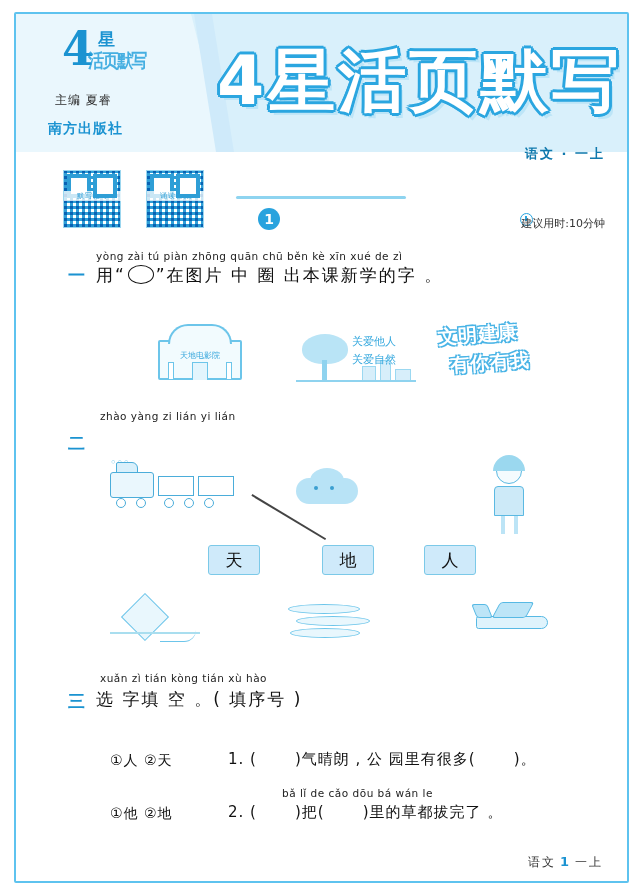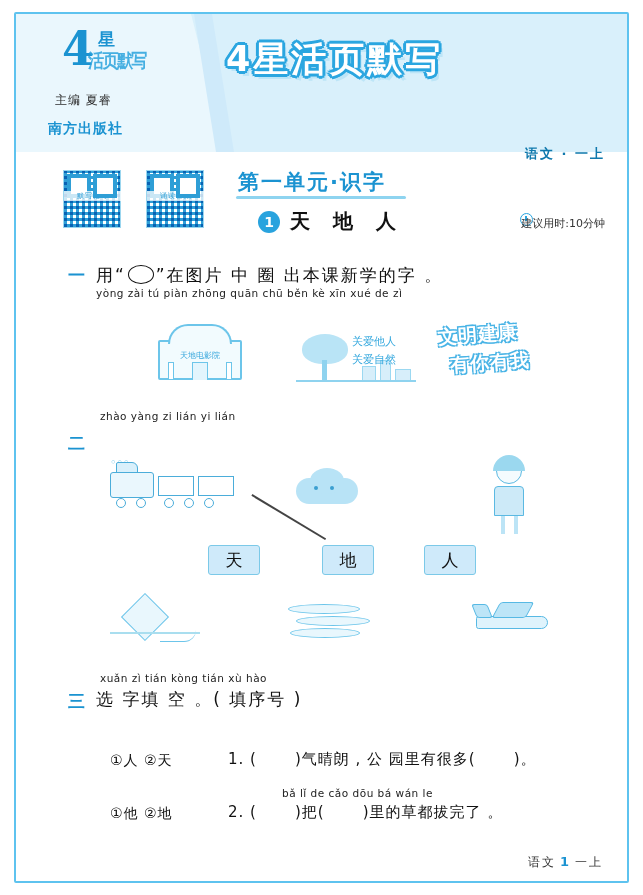--- a/index.html
+++ b/index.html
@@ -96,23 +96,23 @@
     left: 48px; top: 120px;
     font-size: 14px;
     color: #1b93d1;
     font-weight: bold;
     letter-spacing: 1px;
   }
 
   
   .big-title {
     position: absolute;
-    left: 226px; top: 36px;
+    left: 217px; top: 36px;
     font-family: "DejaVu Sans", "Liberation Sans", sans-serif;
-    font-size: 35px;
+    font-size: 68px;
     font-weight: bold;
     color: #ffffff;
     letter-spacing: 3px;
     text-shadow:
       -2px -2px 0 #2ba6e0, 2px -2px 0 #2ba6e0,
       -2px 2px 0 #2ba6e0, 2px 2px 0 #2ba6e0,
       -3px 0 0 #2ba6e0, 3px 0 0 #2ba6e0,
       0 -3px 0 #2ba6e0, 0 3px 0 #2ba6e0,
       4px 5px 0 #bde5f7;
   }
@@ -478,32 +478,30 @@
   <div class="big-title">4星活页默写</div>
   <div class="subject">语文 · 一上</div>
 
   <div class="qr" id="qr1">
     <div class="qr-label">默写指导</div>
   </div>
   <div class="qr" id="qr2">
     <div class="qr-label">诵读音频</div>
   </div>
 
-  <div class="unit-title">第一单元·识字</div>
   <div class="unit-underline"></div>
 
   <div class="lesson-row">
     <div class="lesson-num">1</div>
-    <div class="lesson-name">天 地 人</div>
   </div>
   <div class="clock-icon"></div>
   <div class="time-hint">建议用时:10分钟</div>
 
   <div class="ex-num" style="left:68px; top:264px;">一</div>
-  <div class="pinyin-line" style="left:96px; top:250px;margin-top:37px;">yòng                        zài tú piàn zhōng quān chū běn kè xīn xué de  zì</div>
+  <div class="pinyin-line" style="left:96px; top:250px;">yòng                        zài tú piàn zhōng quān chū běn kè xīn xué de  zì</div>
   <div class="hanzi-line" style="left:96px; top:264px;">
     <span>用“</span><span class="circle-blank"></span><span>”在图片 中  圈 出本课新学的字 。</span>
   </div>
 
   <div class="pic tree">
     <div class="tree-crown"></div>
     <div class="tree-trunk"></div>
     <div class="tree-bldg tb1"></div>
     <div class="tree-bldg tb2"></div>
     <div class="tree-bldg tb3"></div>

